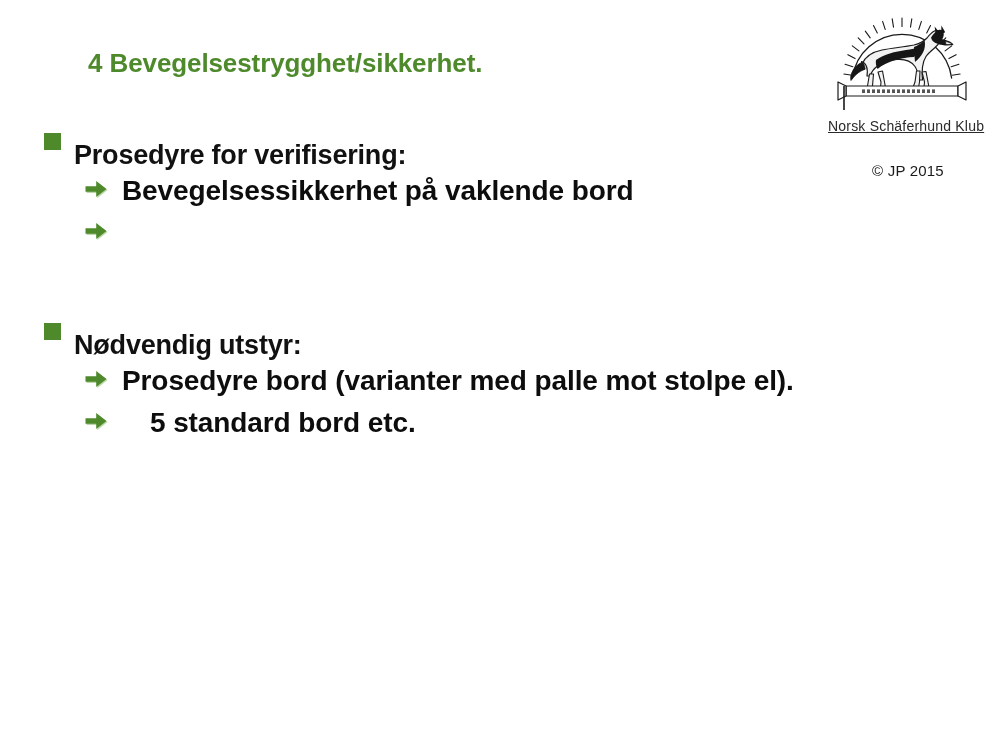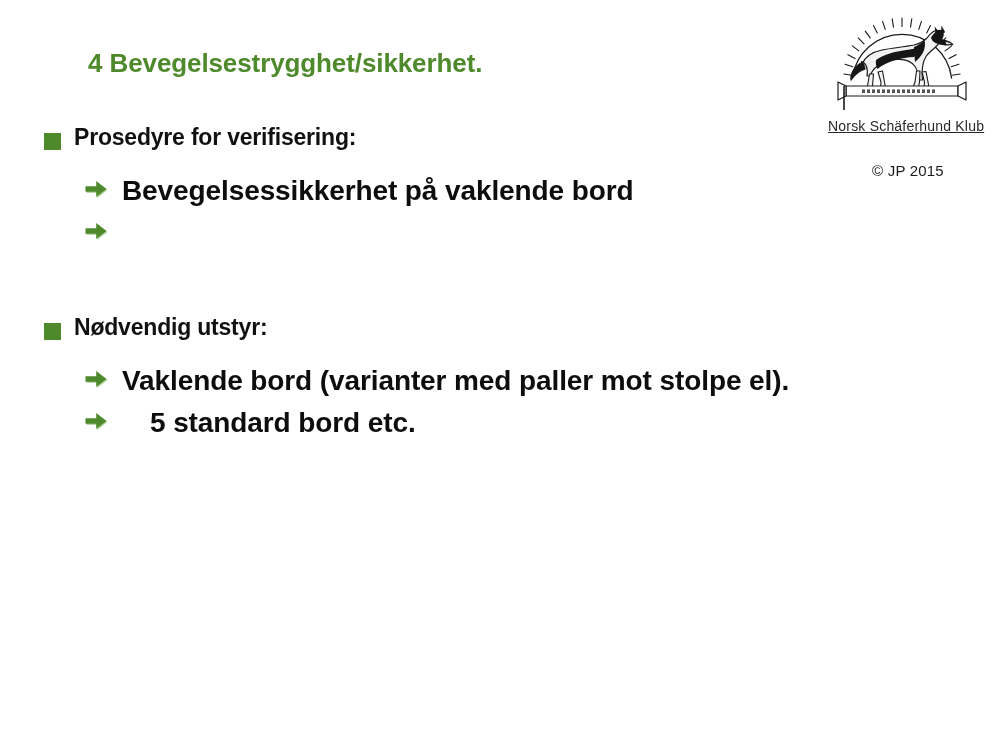--- a/index.html
+++ b/index.html
@@ -52,26 +52,27 @@
   }
   .lvl1 .sq {
     flex: 0 0 auto;
     width: 17px;
     height: 17px;
     background: #4E8A2C;
     margin-top: 9px;
     margin-right: 13px;
   }
   .lvl1 .lvl1-text {
-    font-size: 23px;
+    font-size: 27px;
     font-weight: bold;
     color: #111111;
     line-height: 1.16;
     letter-spacing: -0.2px;
     white-space: nowrap;
+    margin-top: 16px;
   }
 
   .lvl2 {
     position: absolute;
     left: 84px;
     display: flex;
     align-items: flex-start;
     width: 740px;
   }
   .lvl2 .arrow {
@@ -173,21 +174,21 @@
       <span class="lvl1-text">Nødvendig utstyr:</span>
     </div>
 
     <div class="lvl2 p-s3">
       <span class="arrow">
         <svg width="24" height="24" viewBox="0 0 24 24" aria-hidden="true">
           <path d="M1.5 9.2 H12.2 V4.1 L22.5 12 L12.2 19.9 V14.8 H1.5 Z" fill="#bcd6a8" transform="translate(1.1,1.1)"></path>
           <path d="M1.5 9.2 H12.2 V4.1 L22.5 12 L12.2 19.9 V14.8 H1.5 Z" fill="#4E8A2C"></path>
         </svg>
       </span>
-      <span class="lvl2-text">Vaklende bord (varianter med paller mot stolpe el).</span>
+      <span class="lvl2-text">Prosedyre bord (varianter med palle mot stolpe el).</span>
     </div>
 
     <div class="lvl2 p-s4">
       <span class="arrow">
         <svg width="24" height="24" viewBox="0 0 24 24" aria-hidden="true">
           <path d="M1.5 9.2 H12.2 V4.1 L22.5 12 L12.2 19.9 V14.8 H1.5 Z" fill="#bcd6a8" transform="translate(1.1,1.1)"></path>
           <path d="M1.5 9.2 H12.2 V4.1 L22.5 12 L12.2 19.9 V14.8 H1.5 Z" fill="#4E8A2C"></path>
         </svg>
       </span>
       <span class="lvl2-text">5 standard bord etc.</span>

